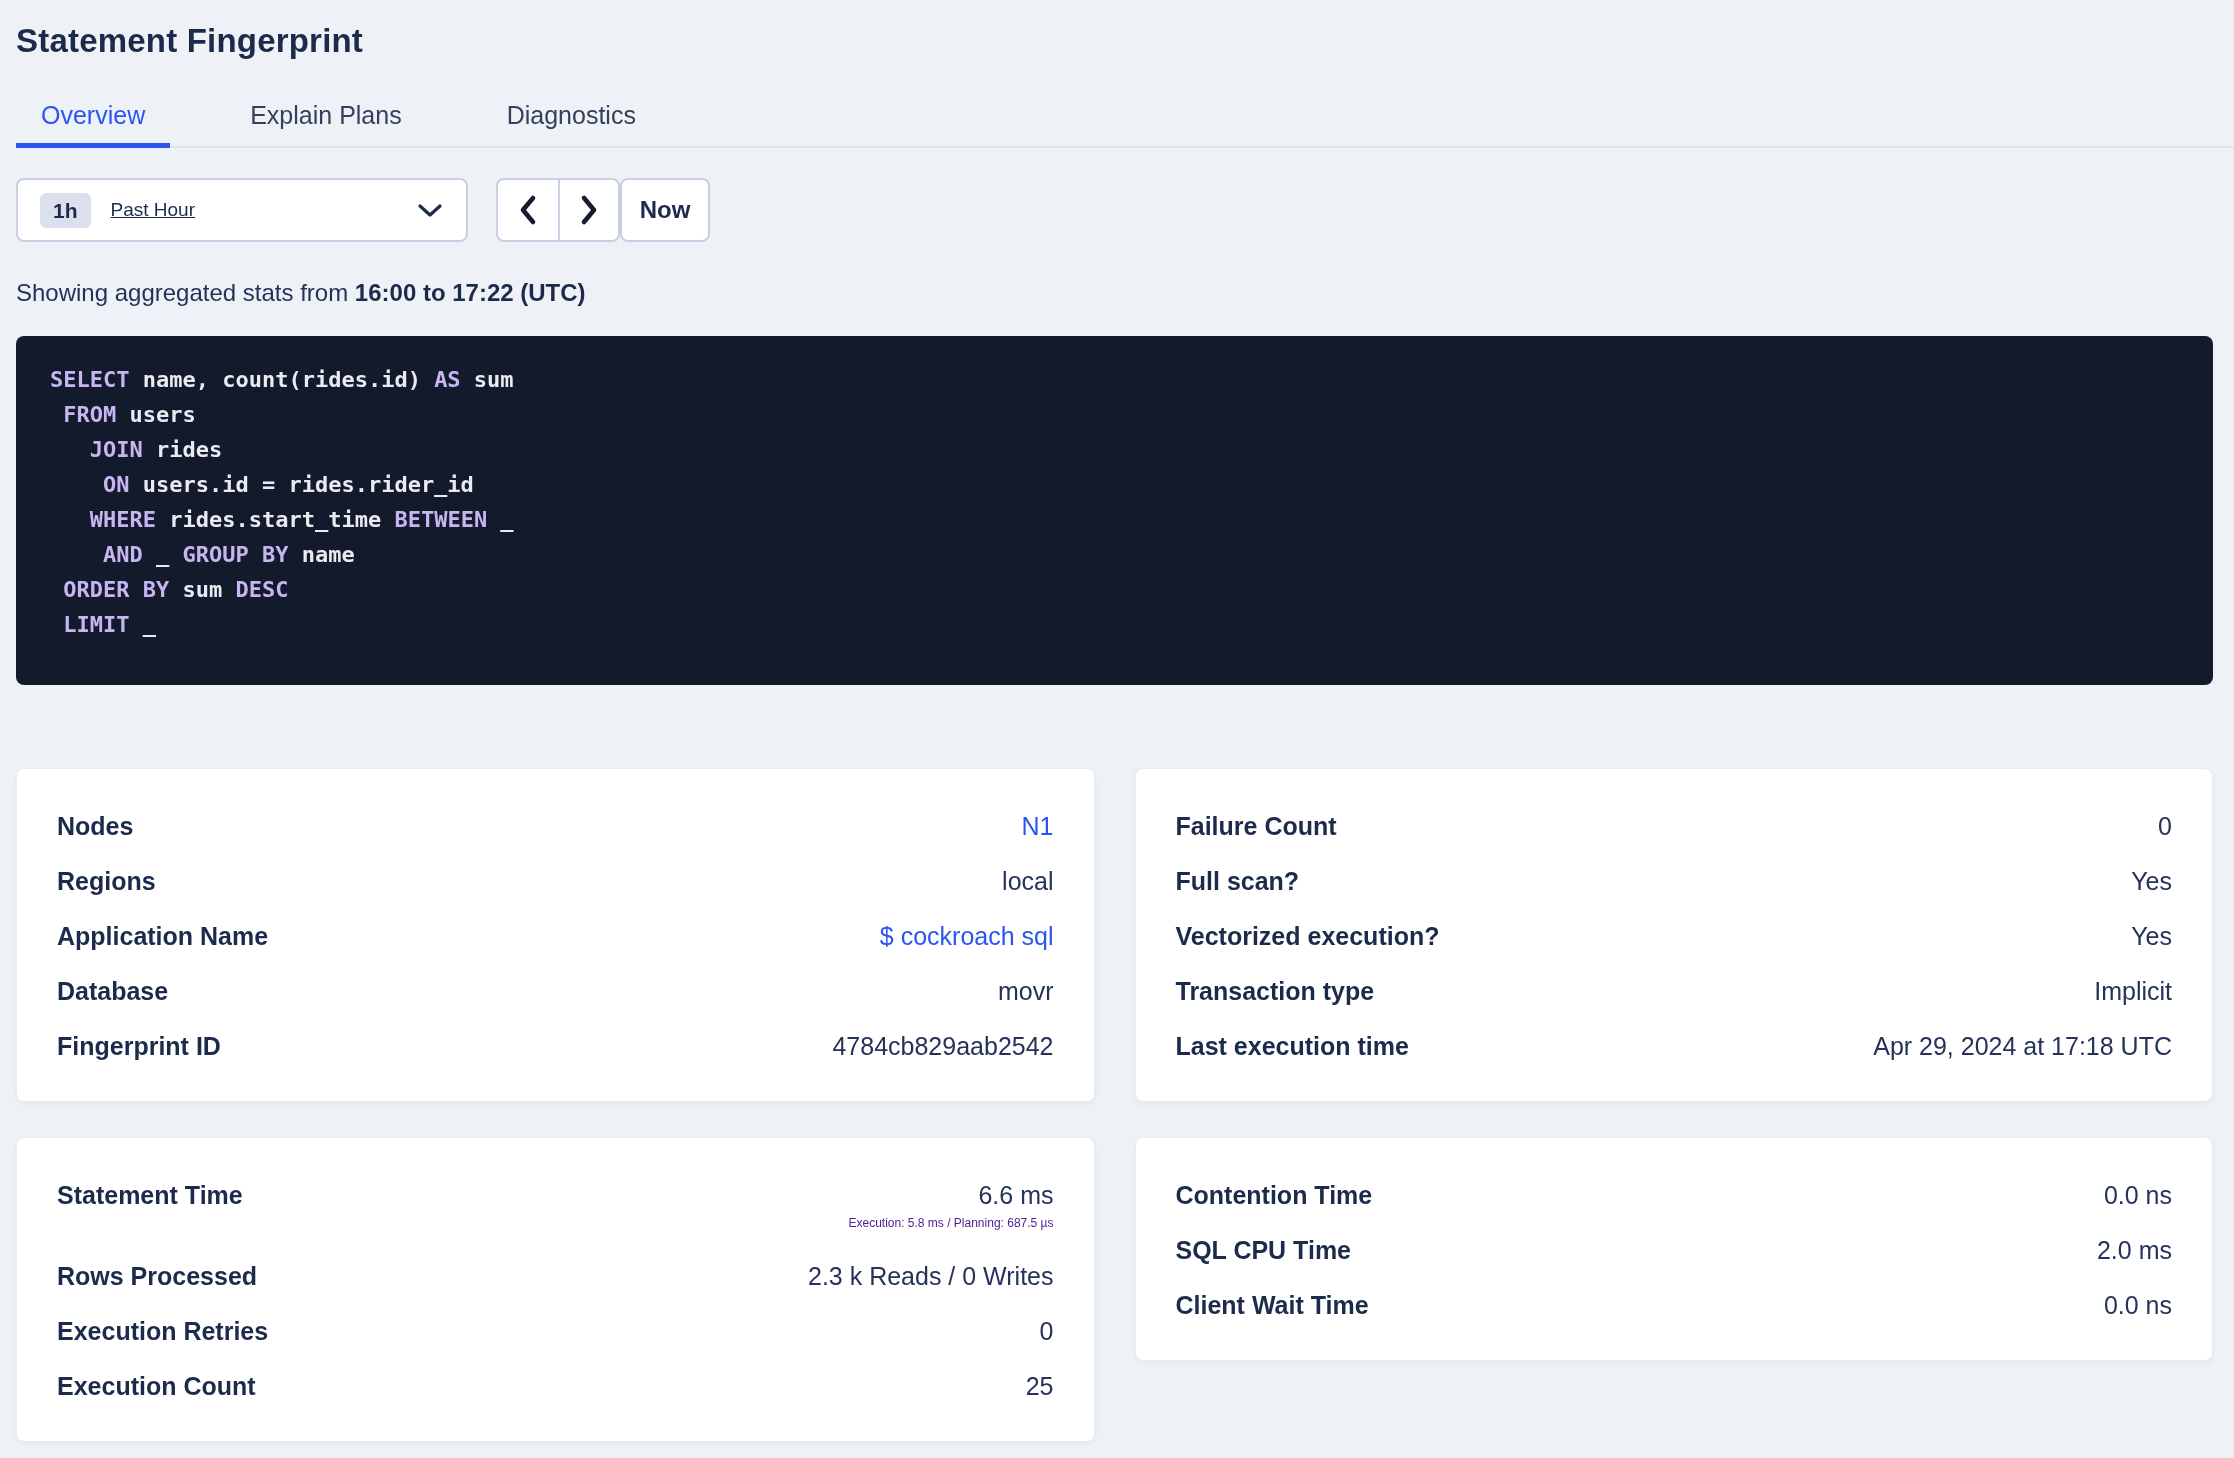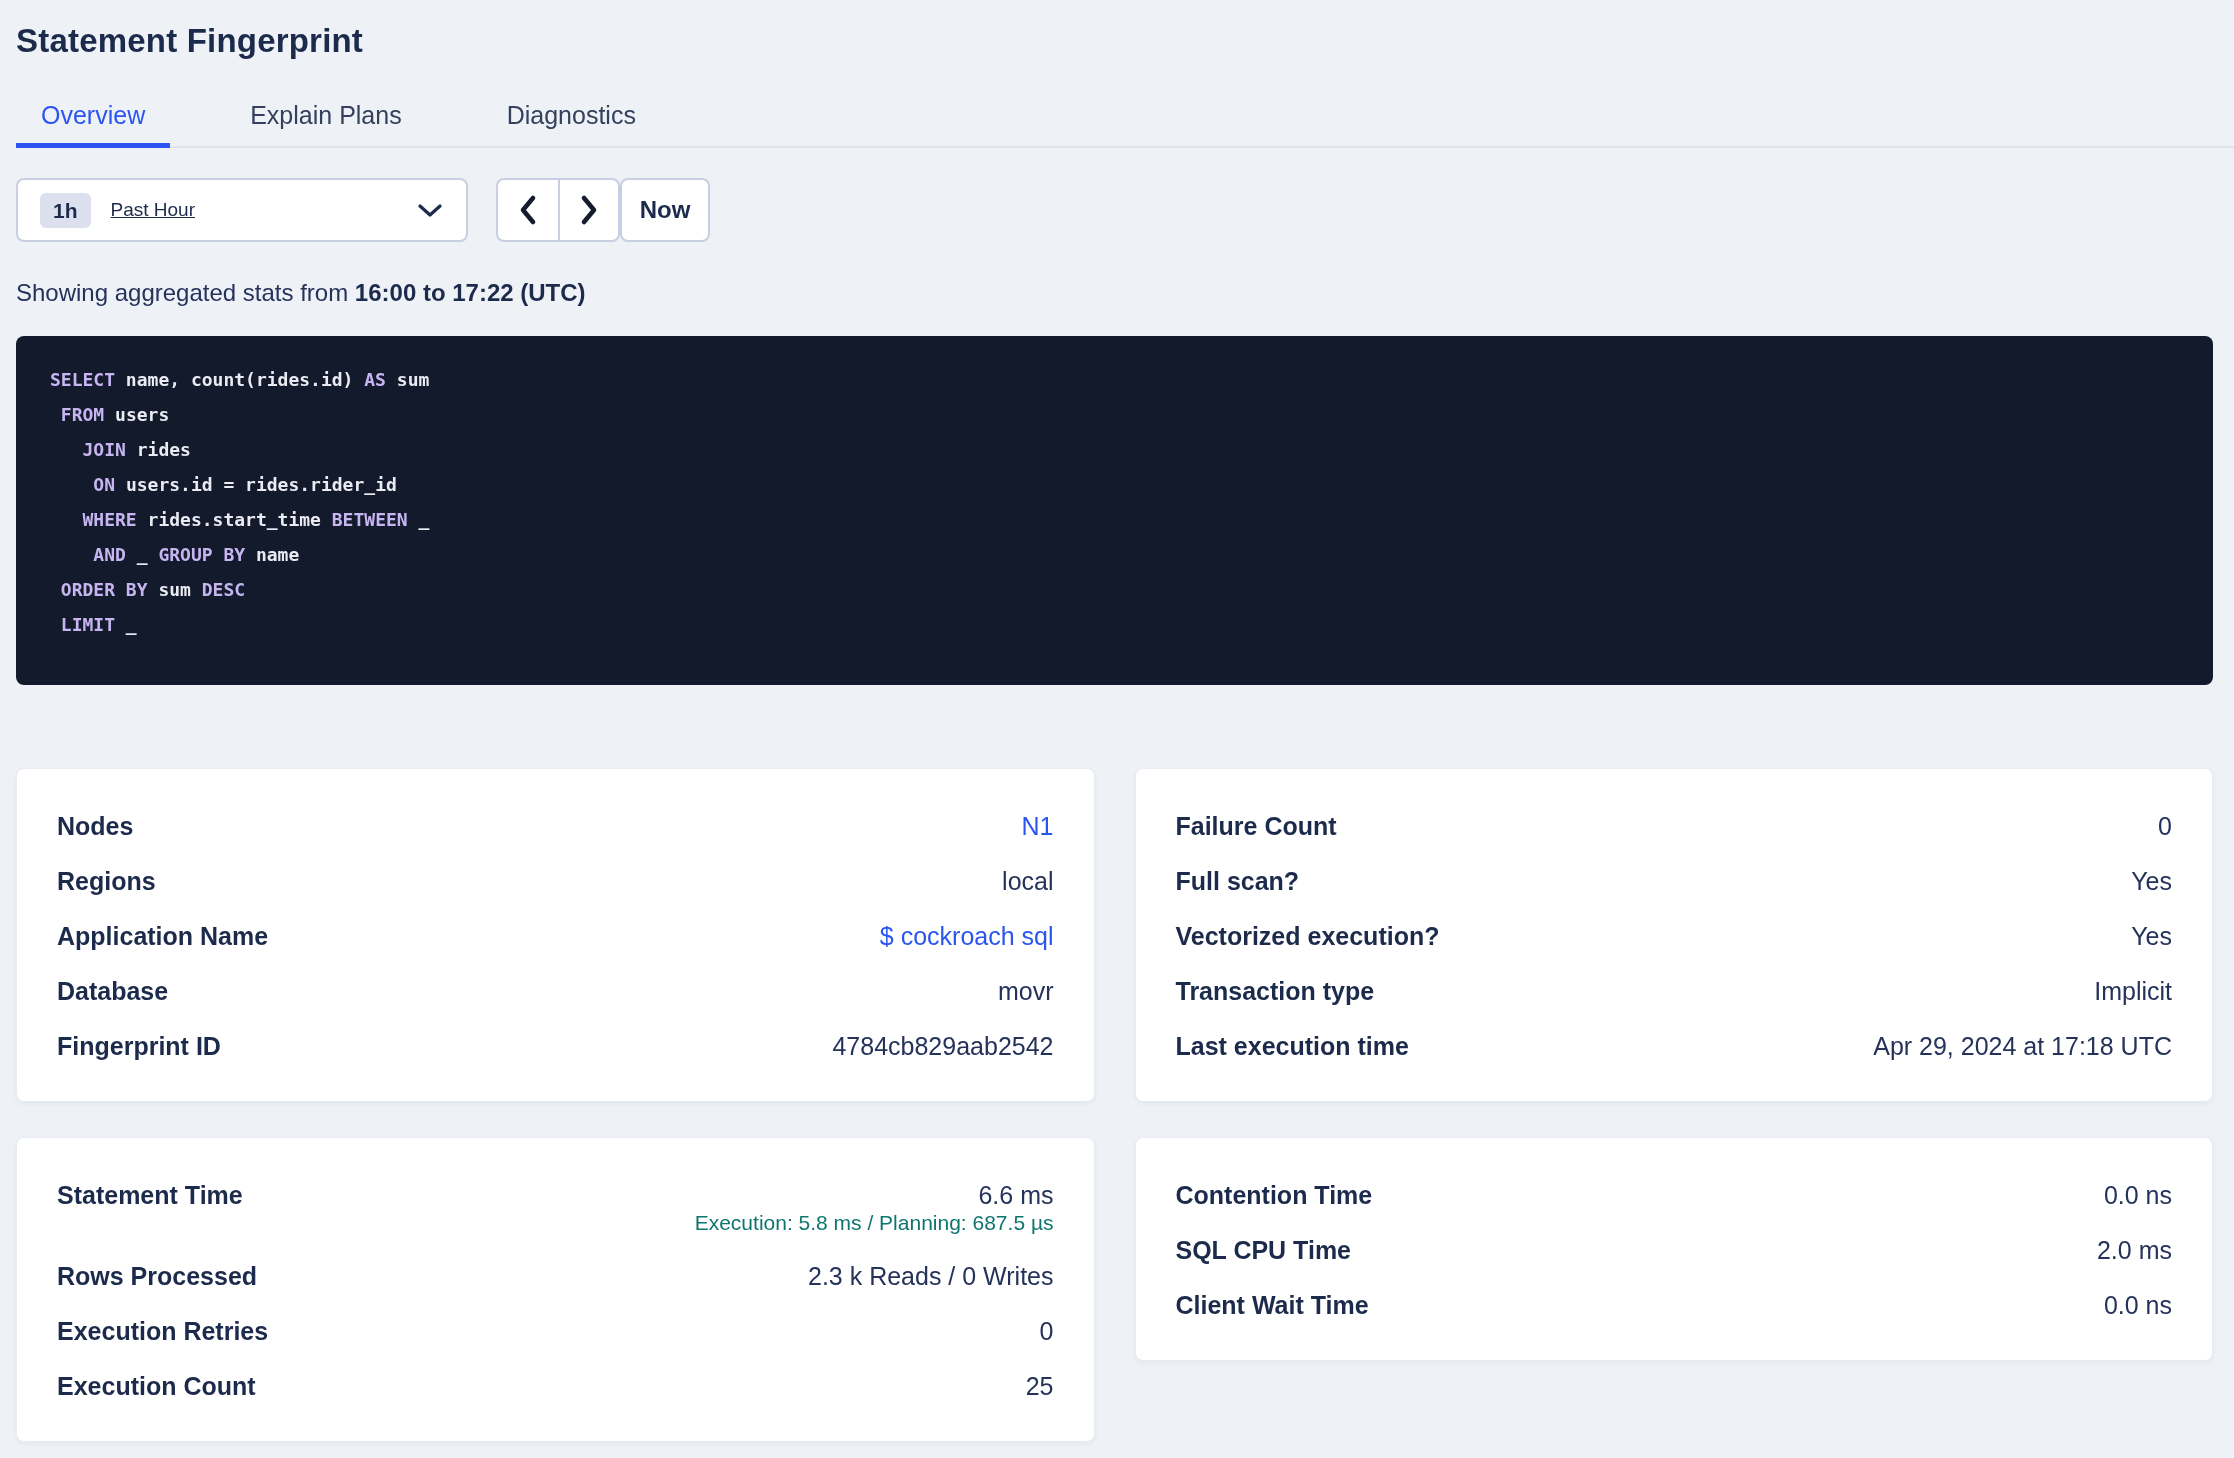--- a/index.html
+++ b/index.html
@@ -121,21 +121,21 @@
   
   .sql-box {
     margin-top: 29px;
     background: #131a2c;
     border-radius: 8px;
     padding: 26px 34px 30px 34px;
     height: 349px;
   }
   .sql-code {
     font-family: "DejaVu Sans Mono", monospace;
-    font-size: 18px;
+    font-size: 22px;
     line-height: 35px;
     font-weight: 700;
     color: #e9eaf2;
     white-space: pre;
   }
   .tok-kw { color: #c7b5f2; }
   .tok-plain { color: #e9eaf2; }
 
   
   .cards-grid {
@@ -171,23 +171,23 @@
     color: #25325a;
     text-align: right;
   }
   .sval a, a.sval {
     color: #2b55f0;
     text-decoration: none;
     cursor: pointer;
   }
   .svalgroup { text-align: right; }
   .ssub {
-    font-size: 21px;
+    font-size: 12px;
     line-height: 26px;
-    color: #0f766e;
+    color: #4c1d95;
     text-align: center;
   }
 
   .icon { display: inline-flex; }
 </style>
 </head>
 <body>
 
 <div class="page">
 

